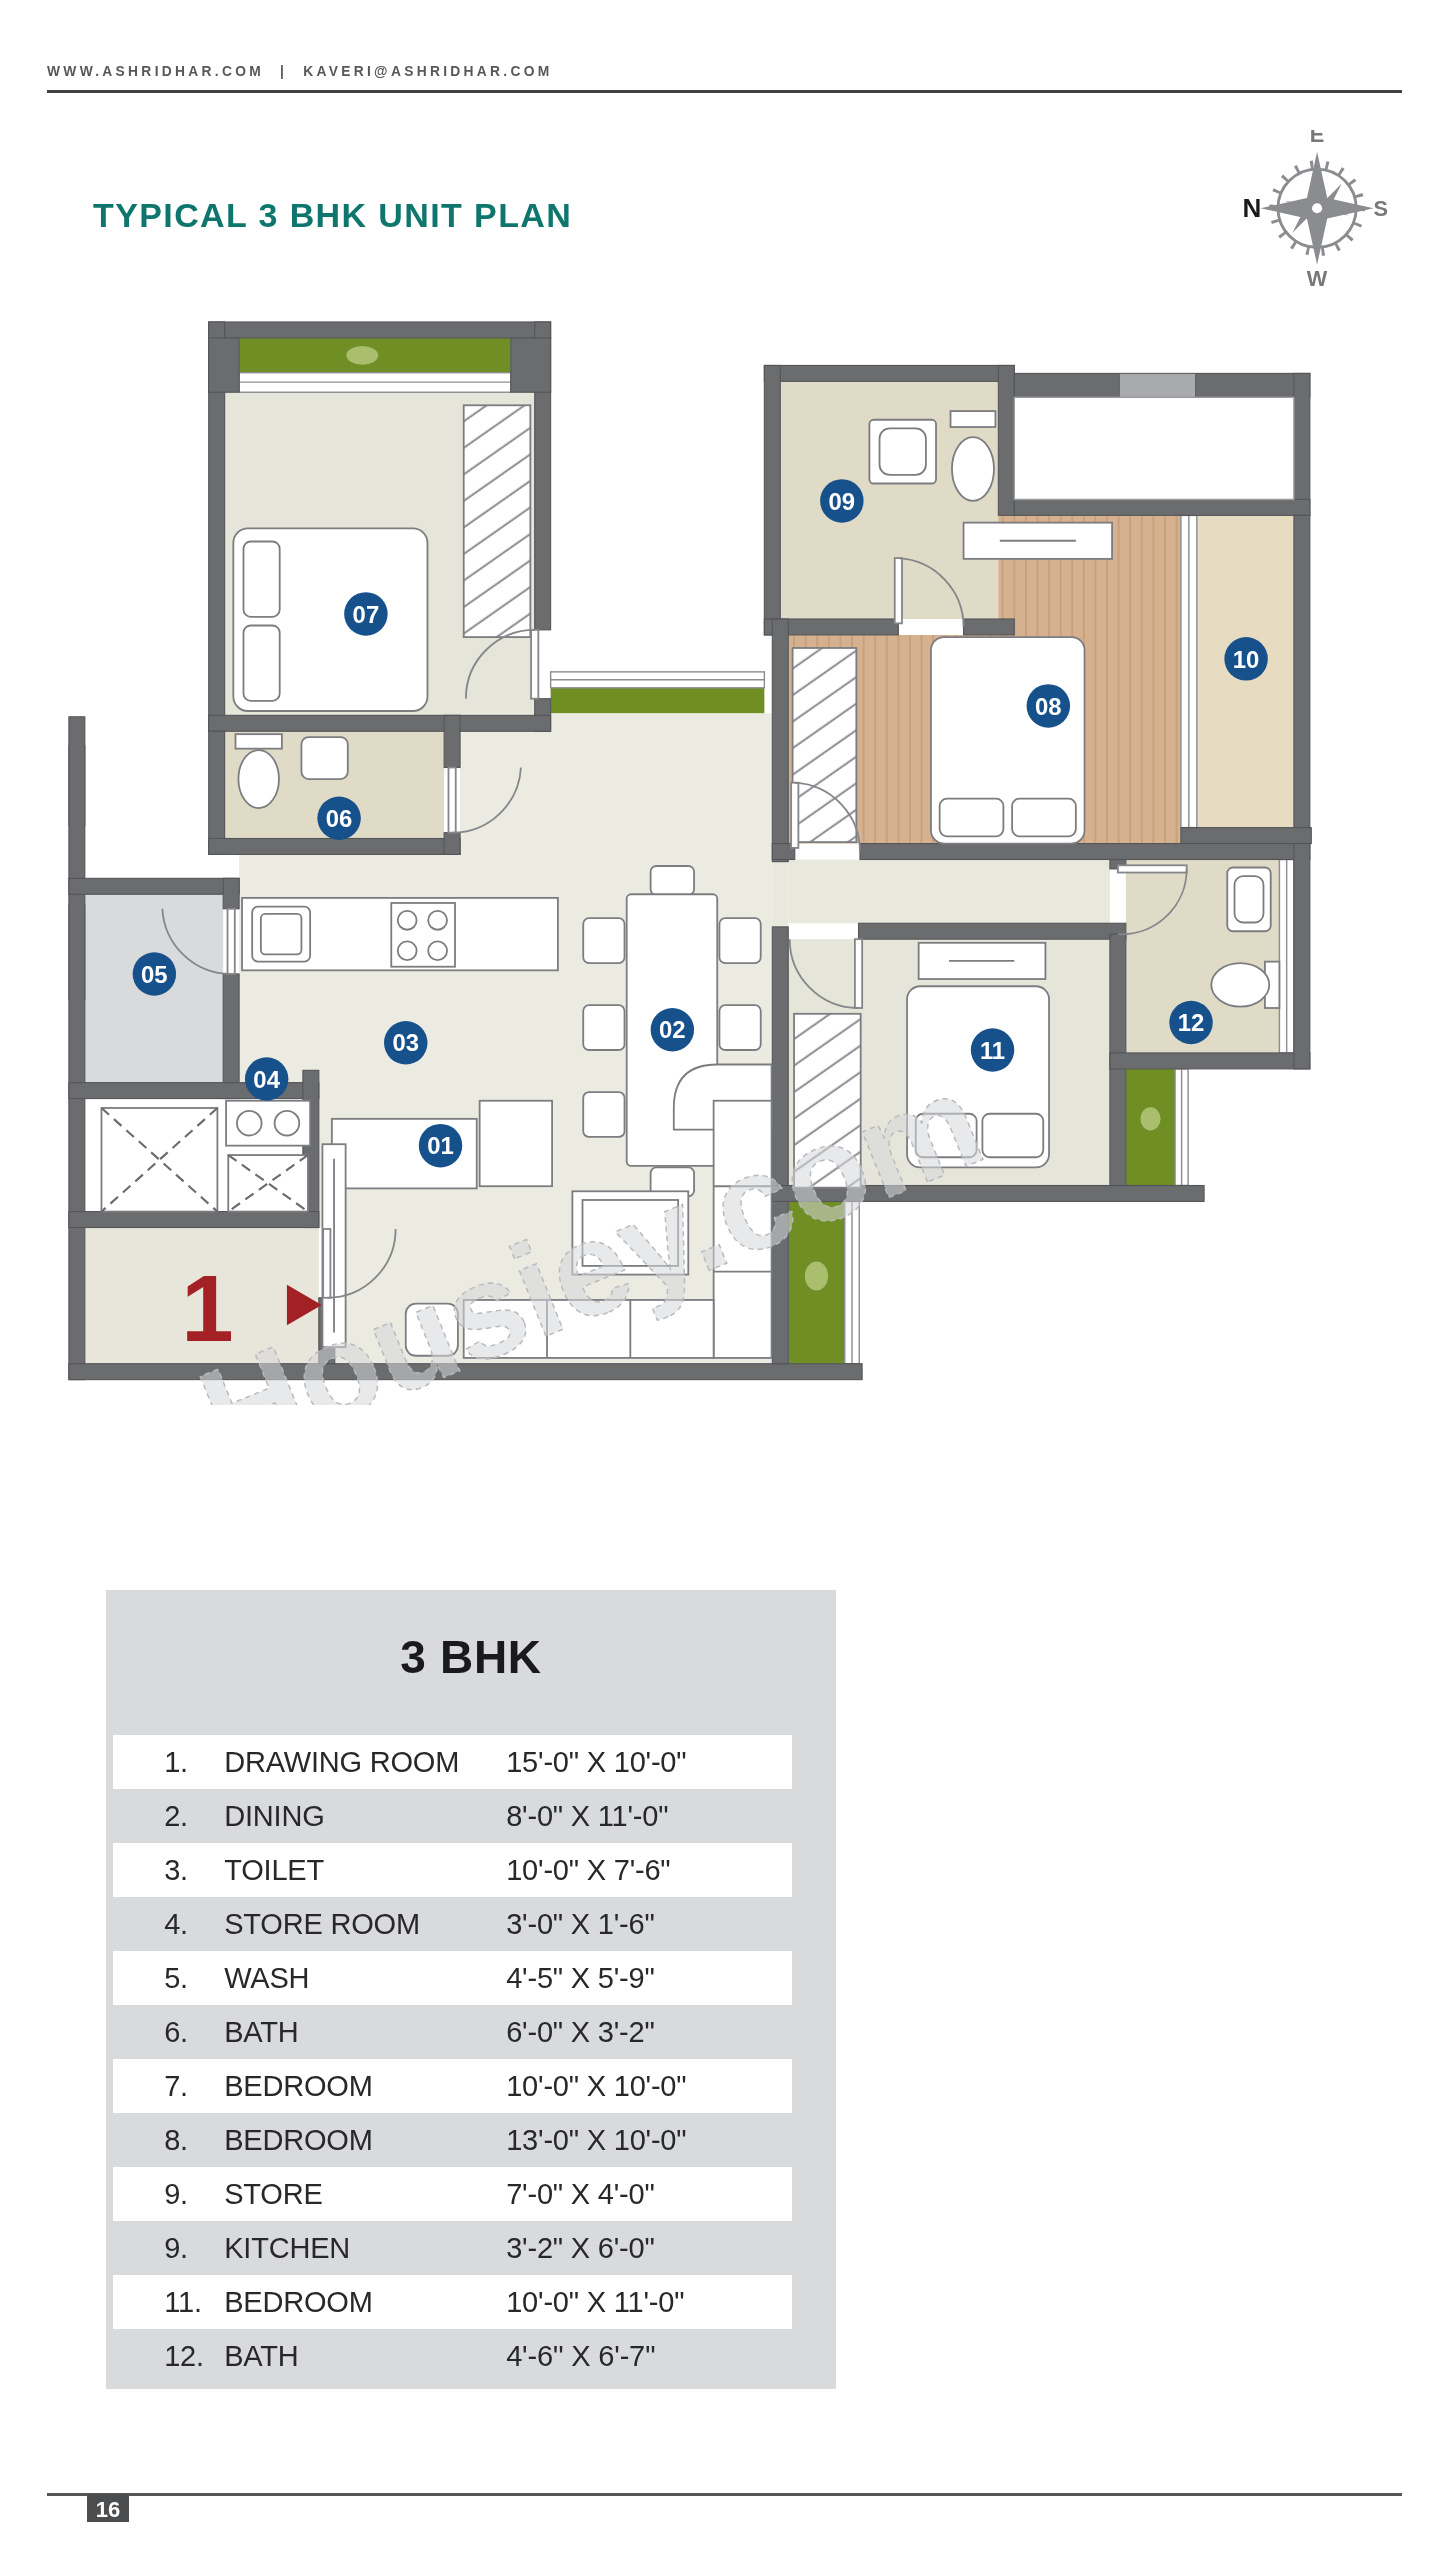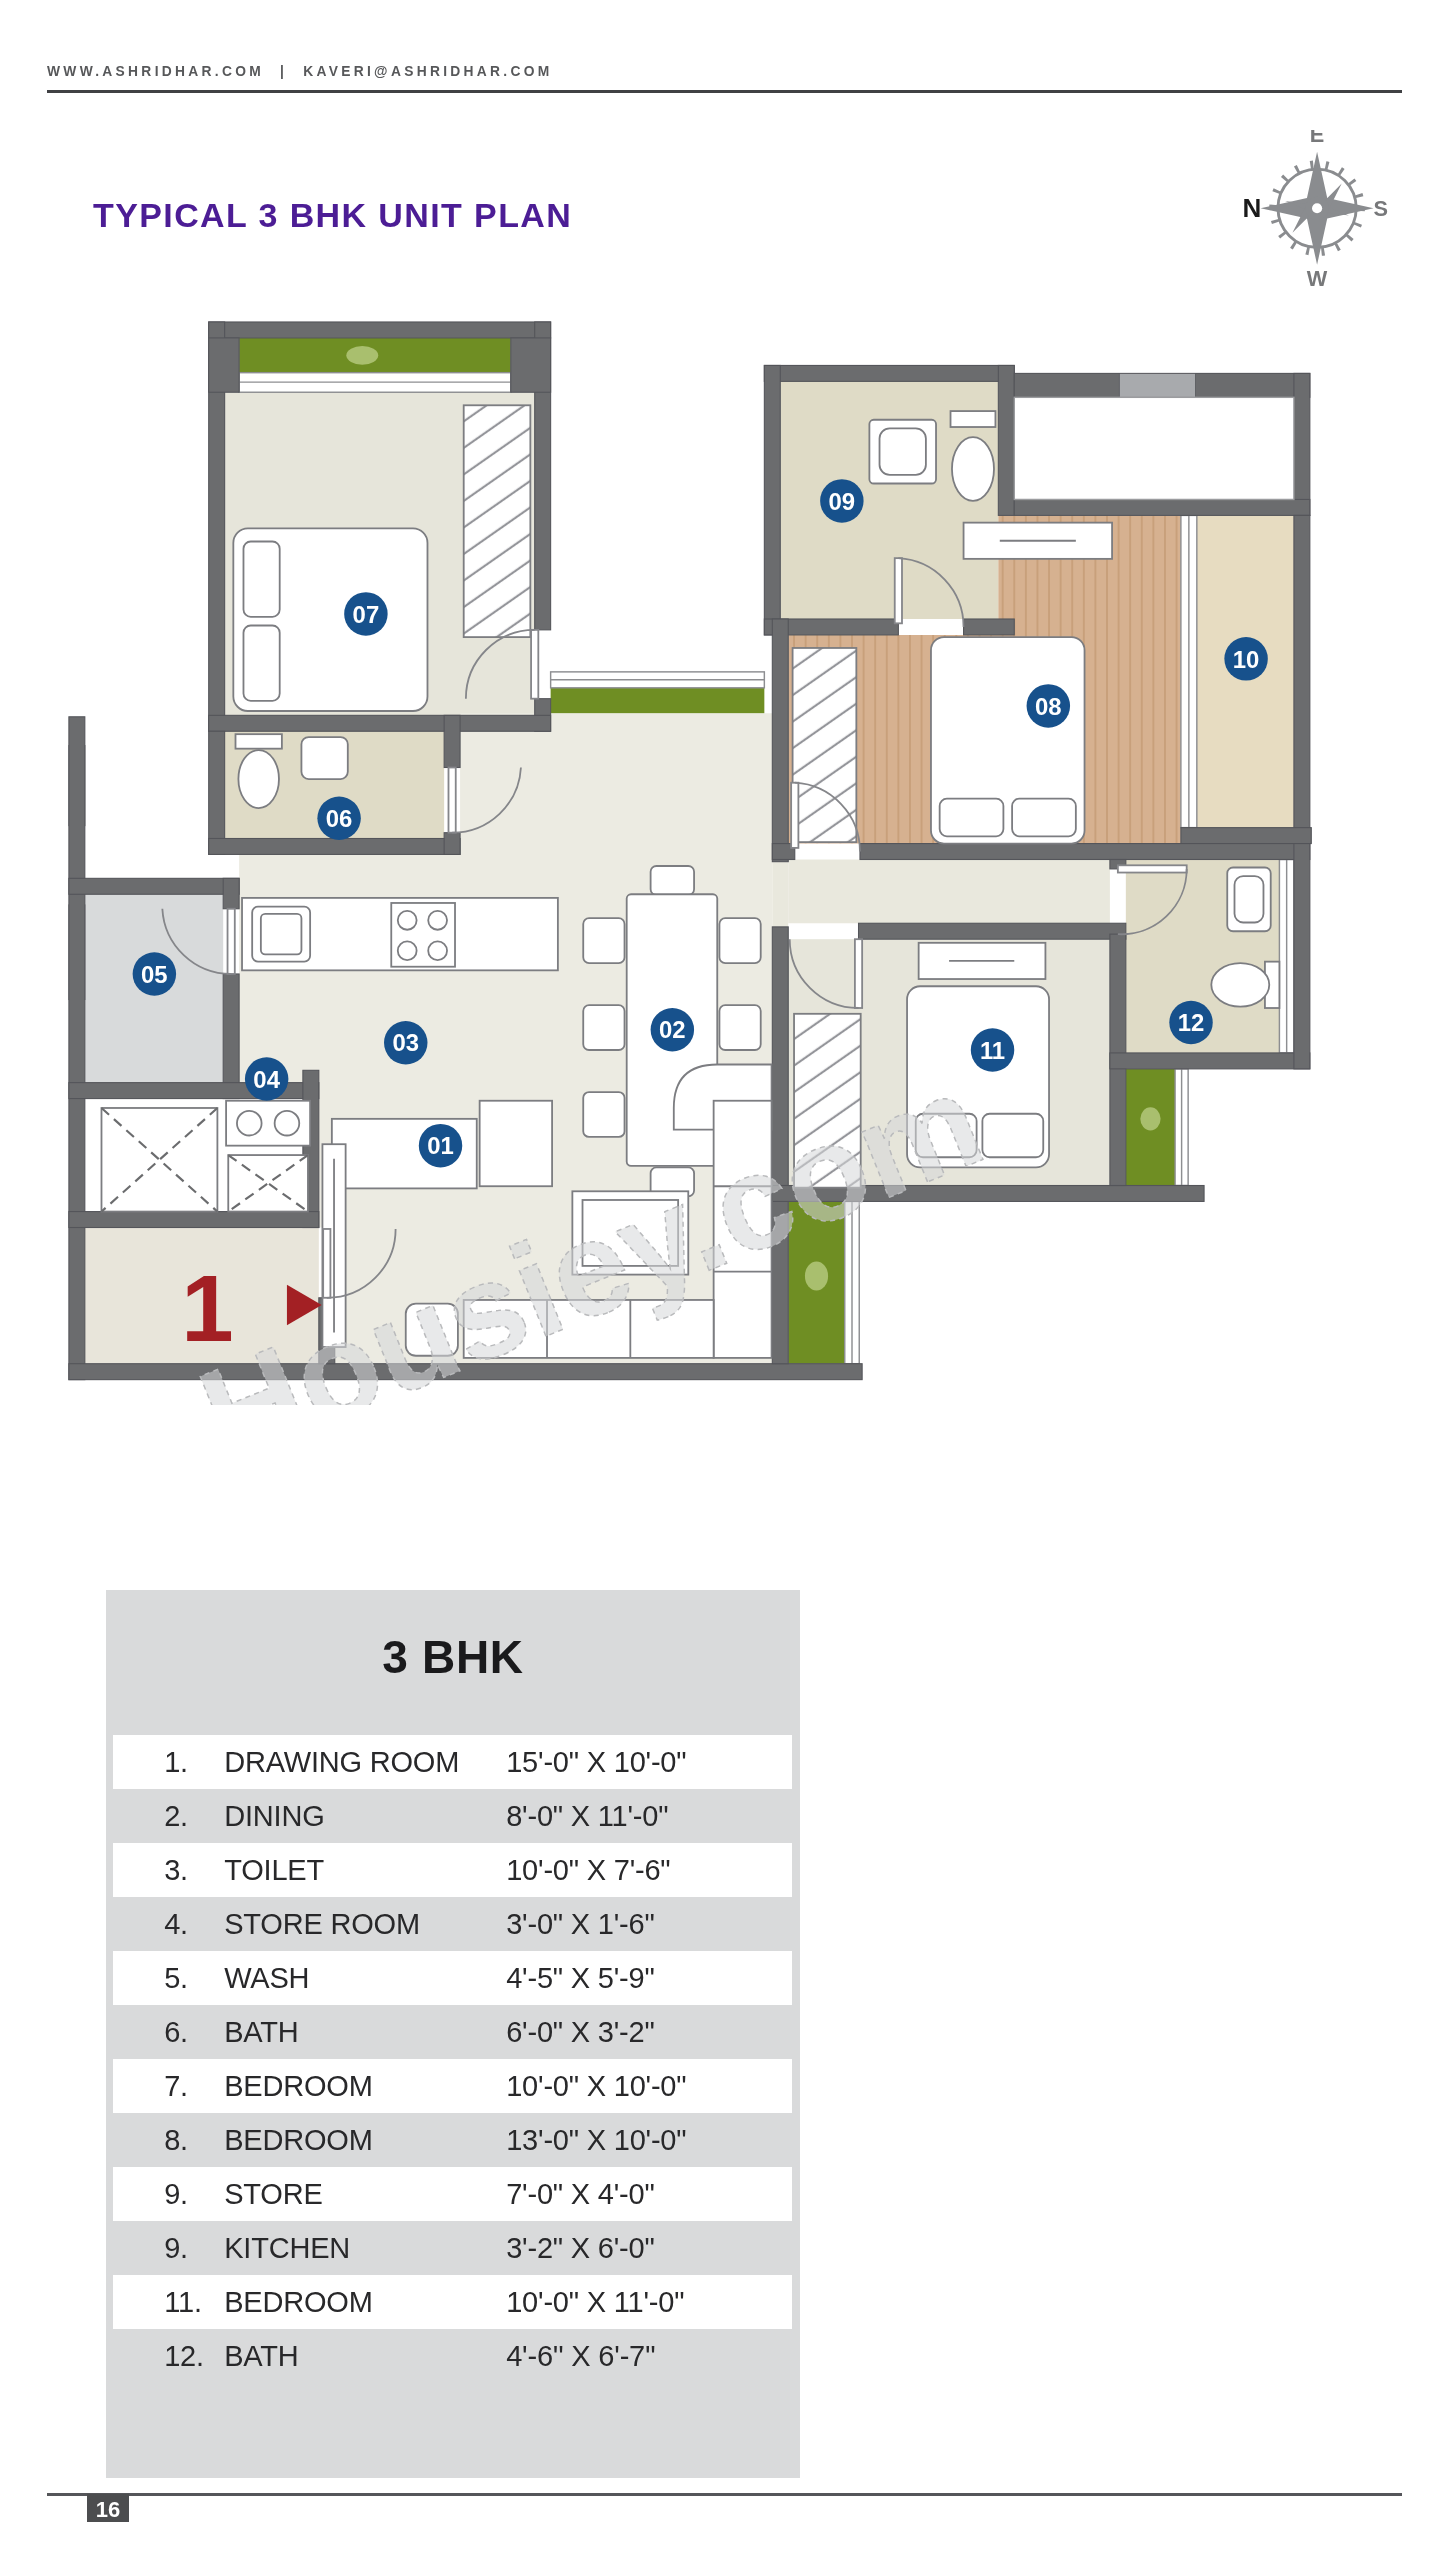--- a/index.html
+++ b/index.html
@@ -5,23 +5,23 @@
   html,body{margin:0;padding:0;background:#fff;}
   .page{position:relative;width:1449px;height:2576px;background:#fff;overflow:hidden;
         font-family:"Liberation Sans",sans-serif;}
   
   .hdr{position:absolute;left:47px;top:64px;font-size:13.8px;font-weight:bold;
        letter-spacing:3.3px;color:#57585a;}
   .hdr .sep{margin:0 16px;color:#57585a;}
   .hdr-rule{position:absolute;left:47px;top:90px;width:1355px;height:2.9px;background:#404144;}
   
   .title{position:absolute;left:93px;top:196px;font-size:34px;font-weight:bold;
-         letter-spacing:1.4px;color:#4c1d95;}
+         letter-spacing:1.4px;color:#0f766e;}
   
-  .legend{position:absolute;left:106px;top:1590px;width:694px;height:888px;background:#d9dadb;}
+  .legend{position:absolute;left:106px;top:1590px;width:694px;height:799px;background:#d9dadb;padding-left:36px;}
   .legend-title{position:absolute;left:0;top:40px;width:100%;text-align:center;
                 font-size:46px;font-weight:bold;color:#1a1a1c;letter-spacing:0.7px;}
   .lrows{position:absolute;left:7.2px;top:145px;width:679px;}
   .lrow{position:relative;height:54px;line-height:54px;font-size:29px;color:#28282a;
         letter-spacing:-0.2px;}
   .lrow.alt{background:#ffffff;}
   .lrow .n{position:absolute;left:51px;}
   .lrow .nm{position:absolute;left:111px;}
   .lrow .dm{position:absolute;left:393px;}
   

